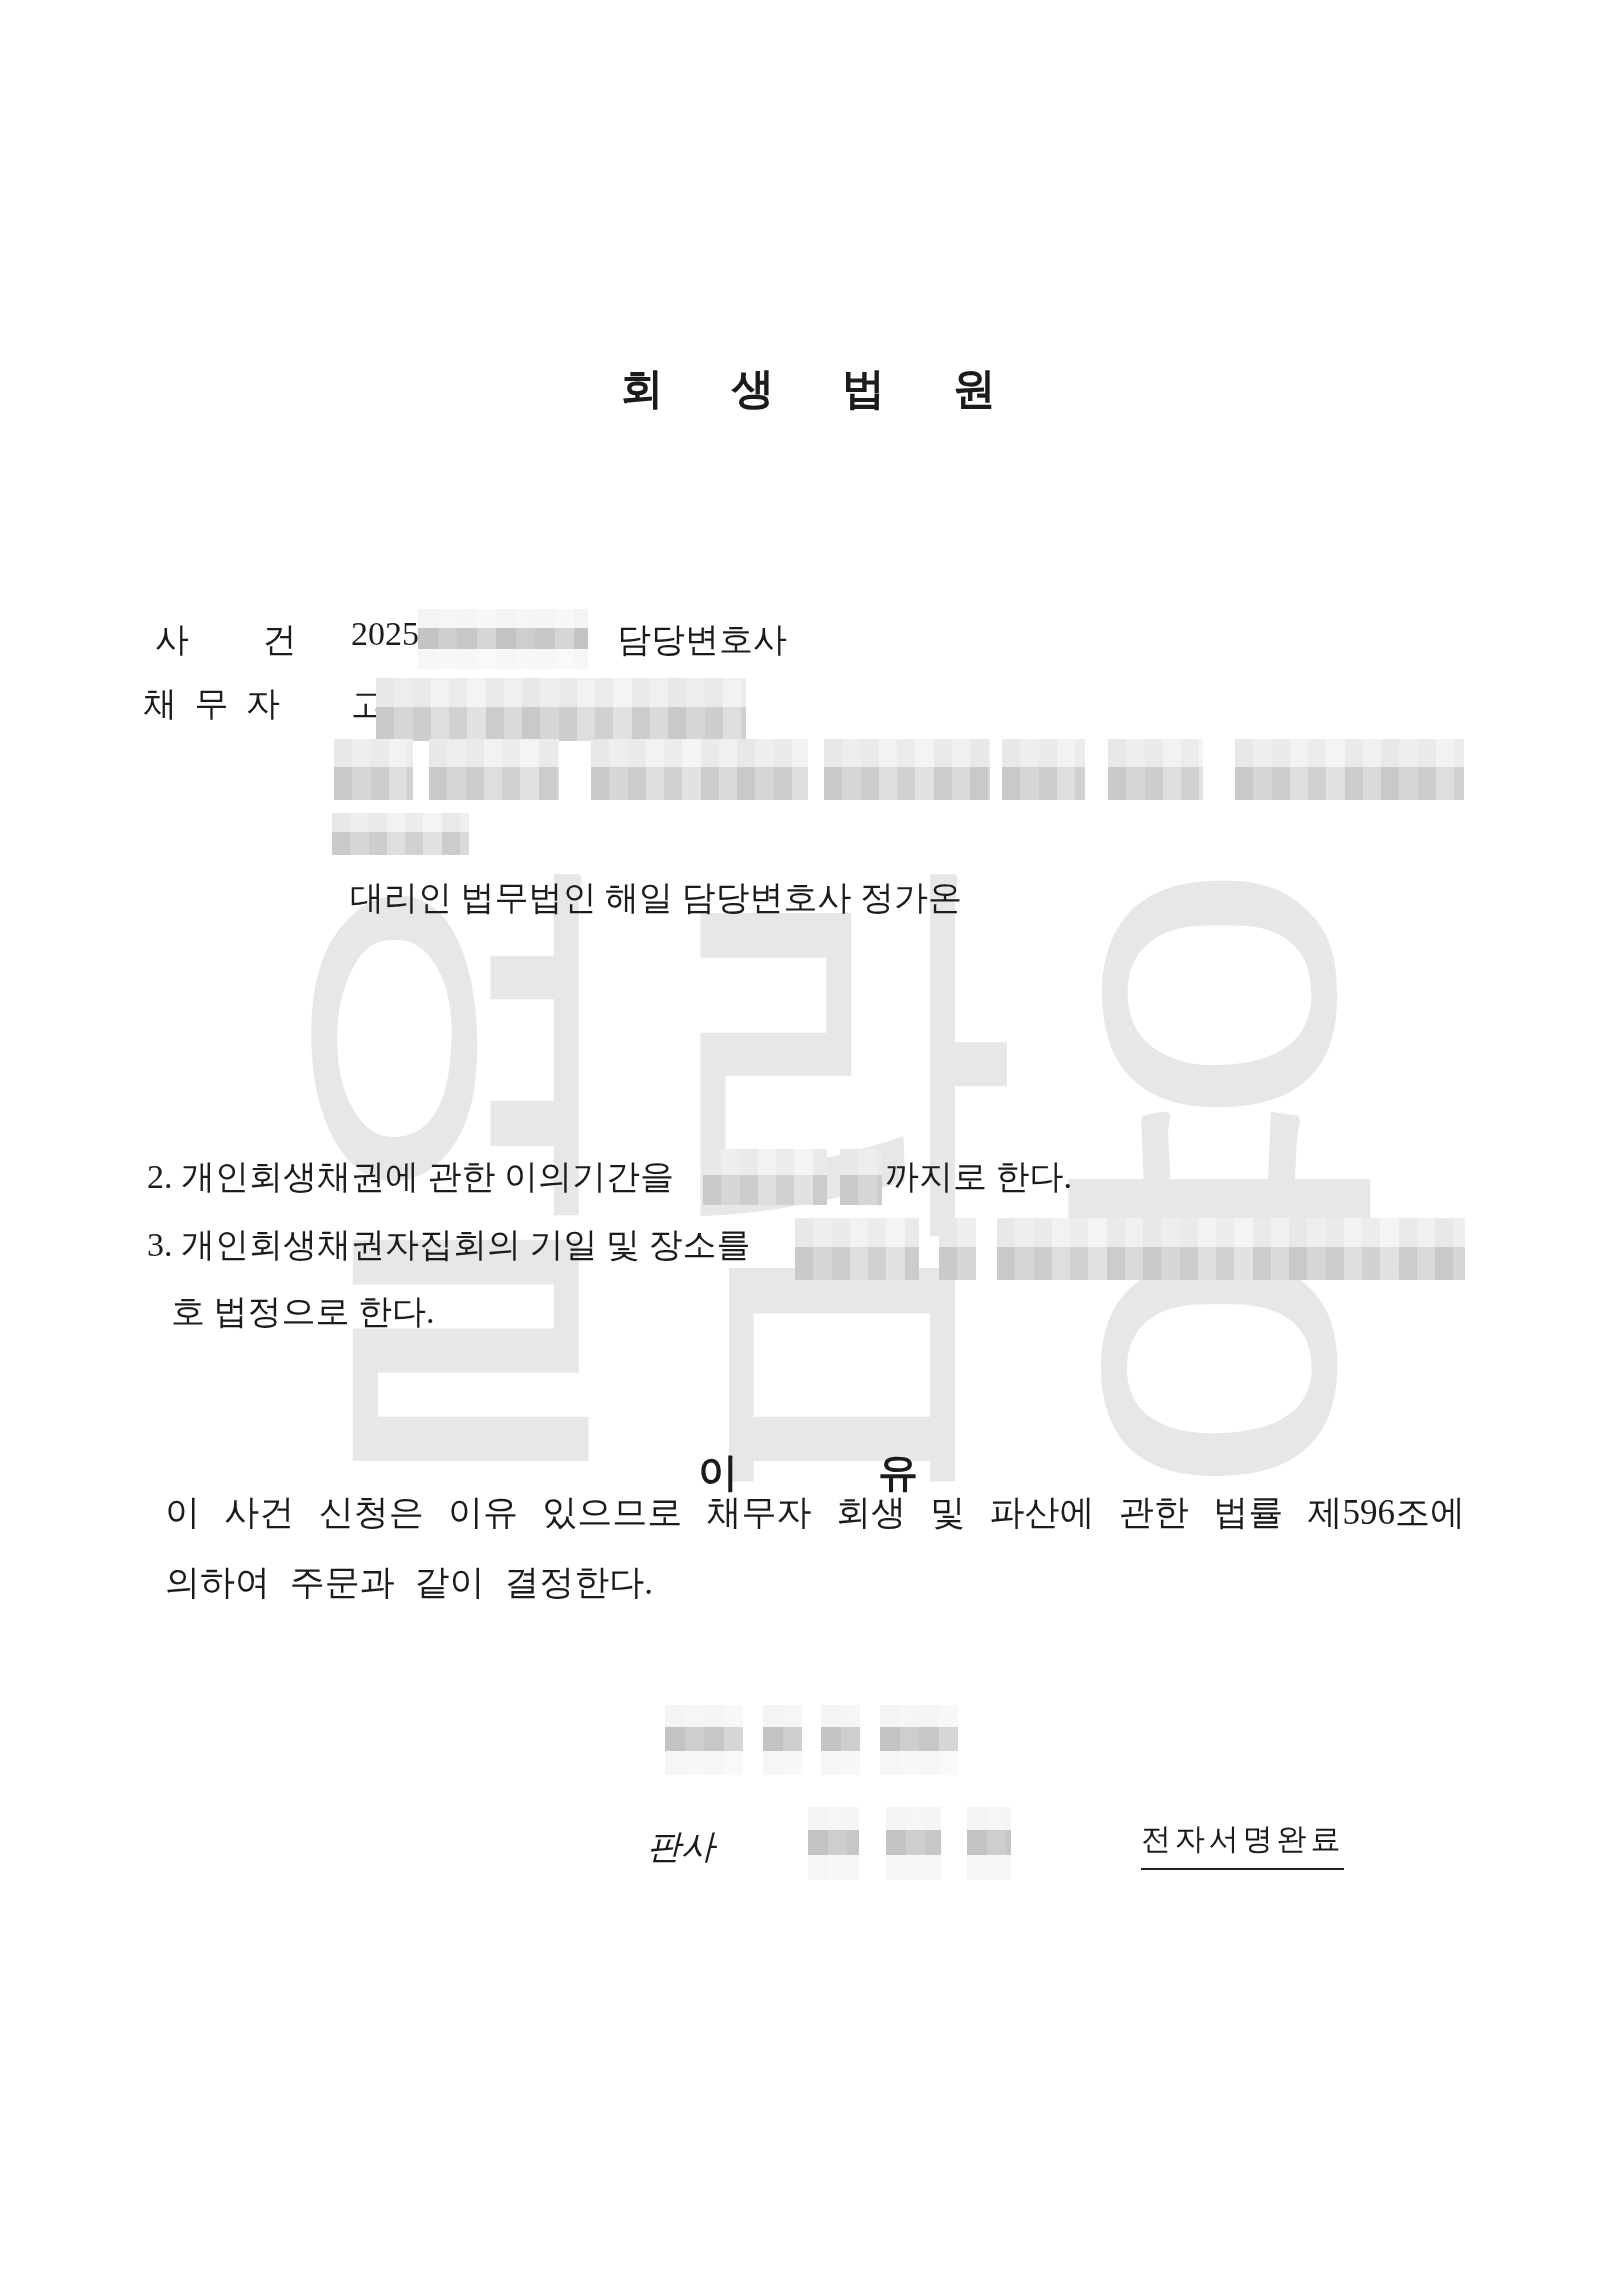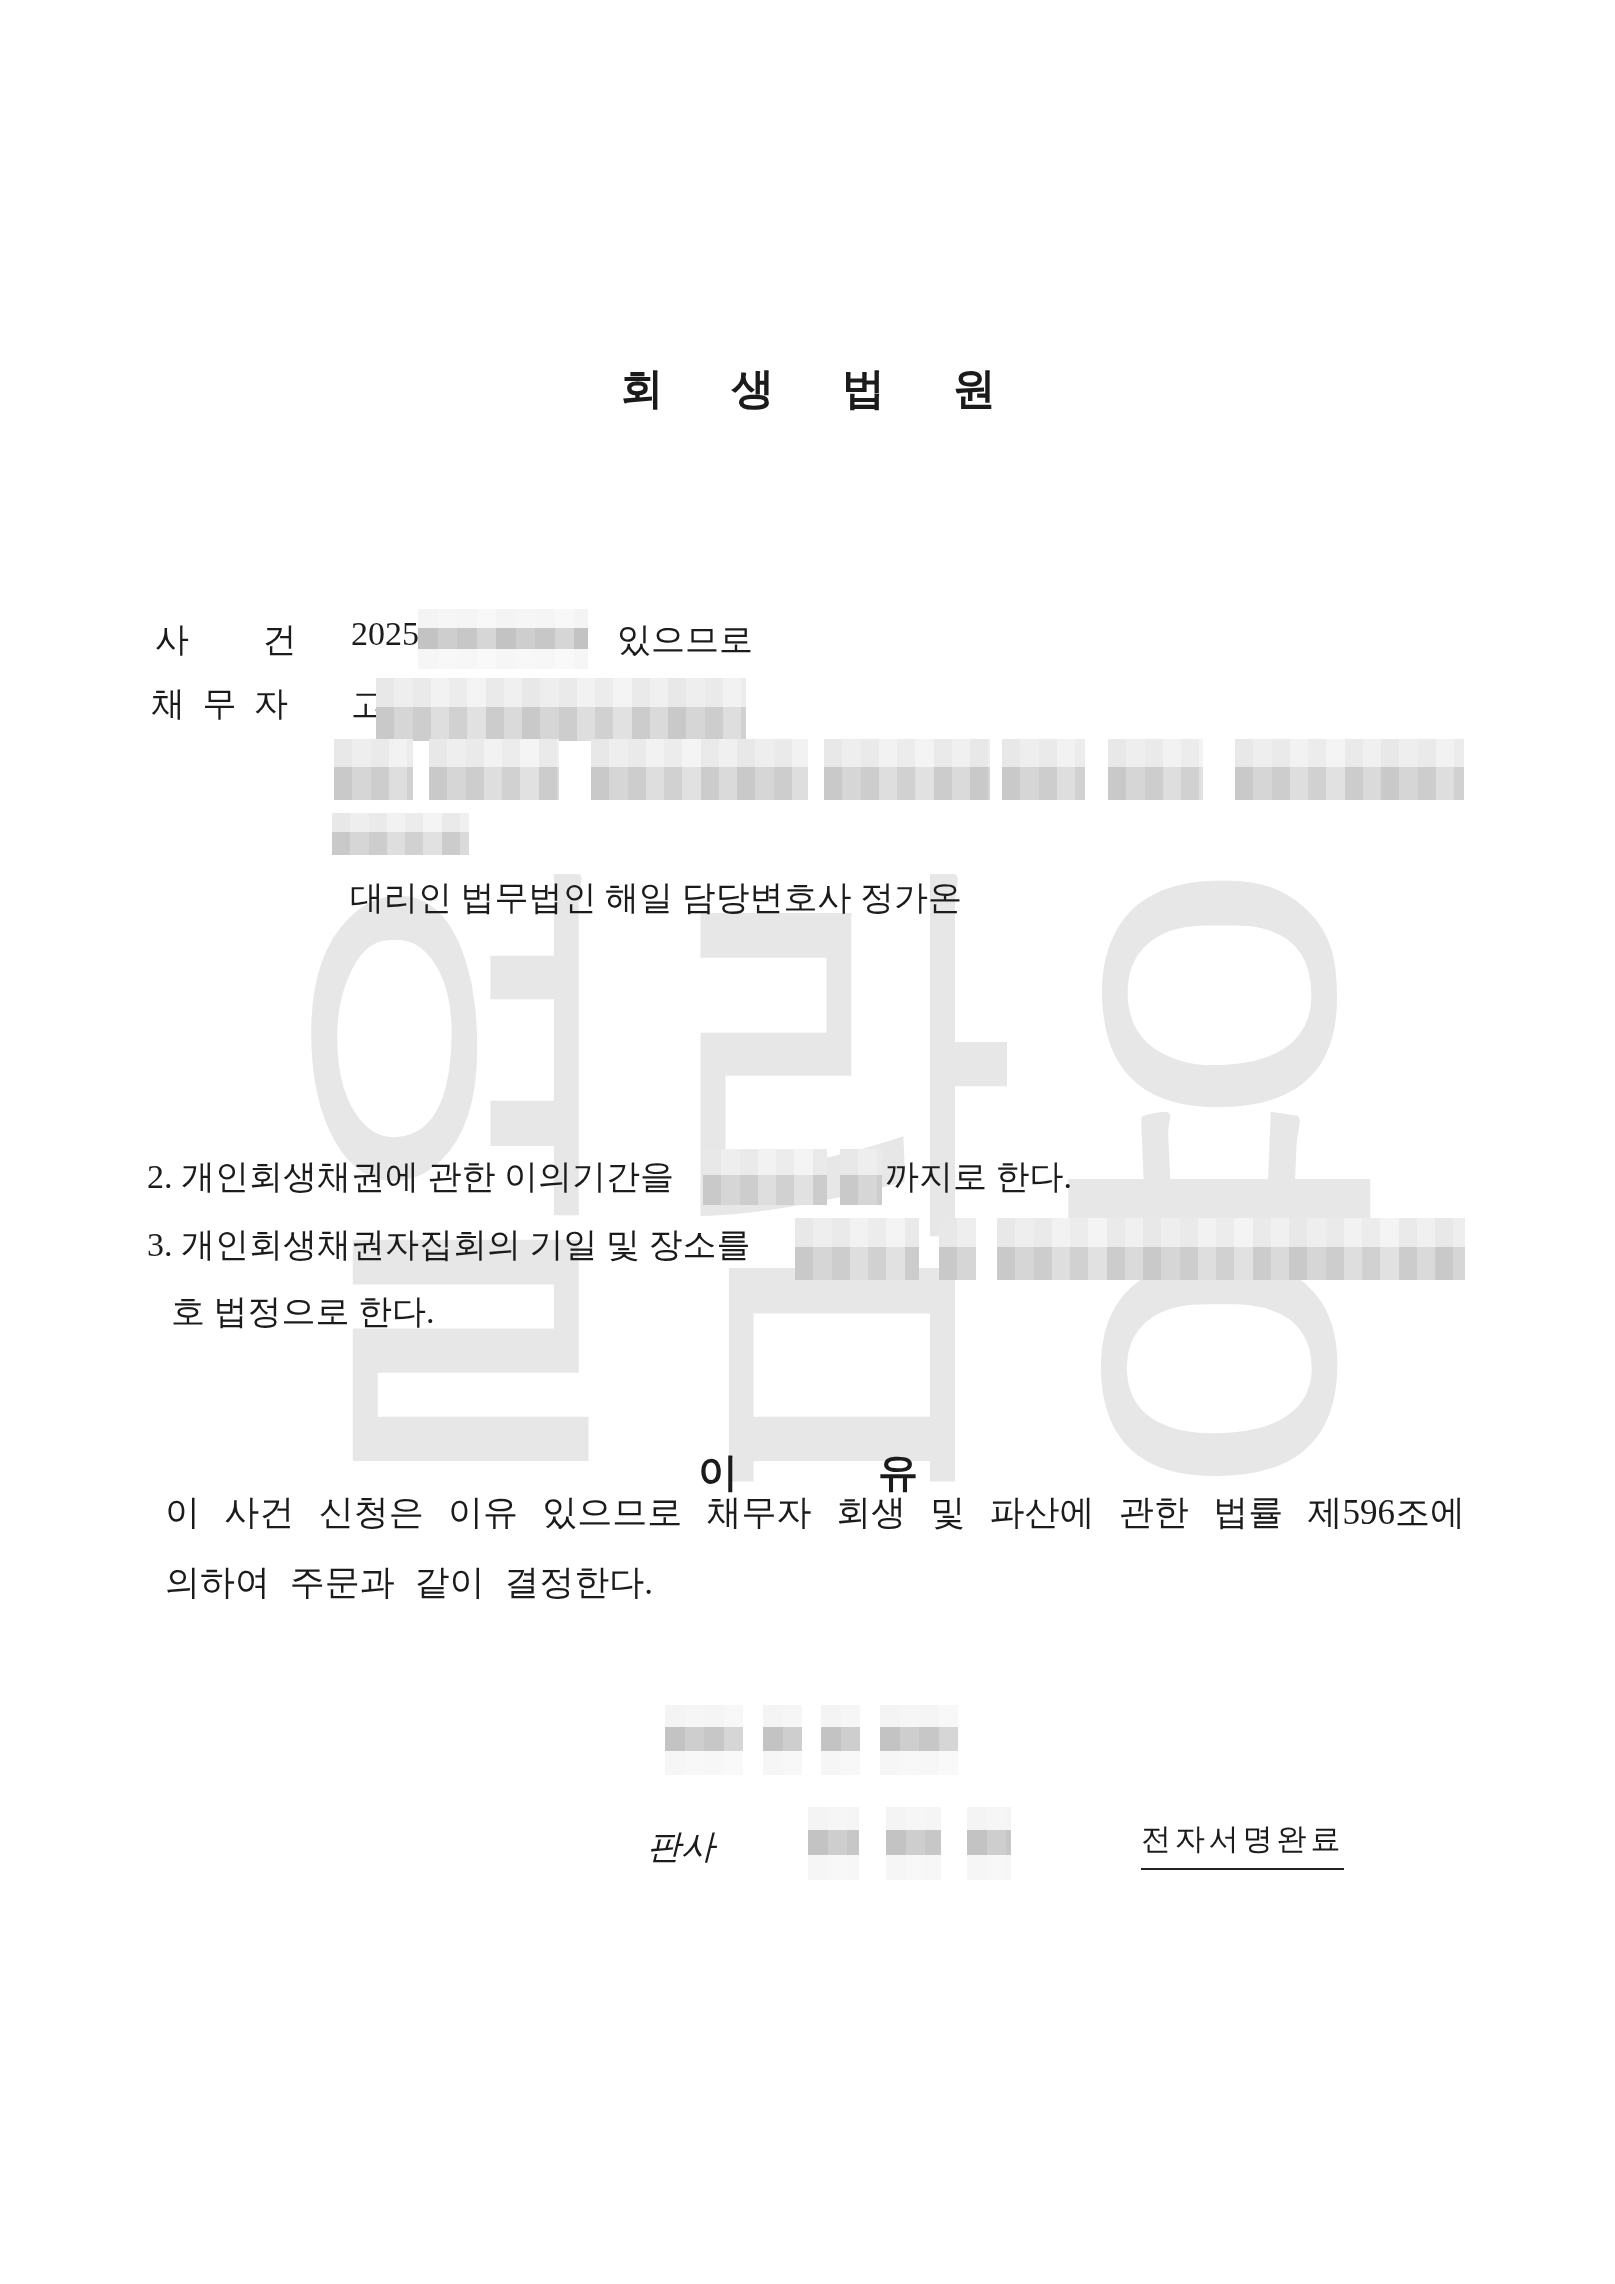--- a/index.html
+++ b/index.html
@@ -127,23 +127,23 @@
 
 <div class="page">
 
   <div class="watermark">열람용</div>
 
   <h1 class="court-title">회 생 법 원</h1>
 
   <span class="txt body-txt label-case" style="left:155px; top:617px;">사 건</span>
   <span class="txt body-txt" style="left:351px; top:615px;">2025</span>
   <span class="rd rd-band" style="left:418px; top:609px; width:170px; height:60px;"></span>
-  <span class="txt body-txt" style="left:617px; top:617px;">있으므로</span>
+  <span class="txt body-txt" style="left:617px; top:617px;">담당변호사</span>
 
-  <span class="txt body-txt label-debtor" style="left:151px; top:681px;">채 무 자</span>
+  <span class="txt body-txt label-debtor" style="left:143px; top:681px;">채 무 자</span>
   <span class="txt body-txt" style="left:351px; top:682px;">고</span>
   <span class="rd rd-strip" style="left:376px; top:678px; width:370px; height:63px;"></span>
 
   <span class="rd rd-strip" style="left:334px;  top:739px; width:79px; height:61px;"></span>
   <span class="rd rd-strip" style="left:429px;  top:739px; width:130px; height:61px;"></span>
   <span class="rd rd-strip" style="left:591px;  top:739px; width:217px; height:61px;"></span>
   <span class="rd rd-strip" style="left:824px; top:739px; width:166px; height:61px;"></span>
   <span class="rd rd-strip" style="left:1002px; top:739px; width:83px; height:61px;"></span>
   <span class="rd rd-strip" style="left:1108px; top:739px; width:95px; height:61px;"></span>
   <span class="rd rd-strip" style="left:1235px; top:739px; width:229px; height:61px;"></span>

